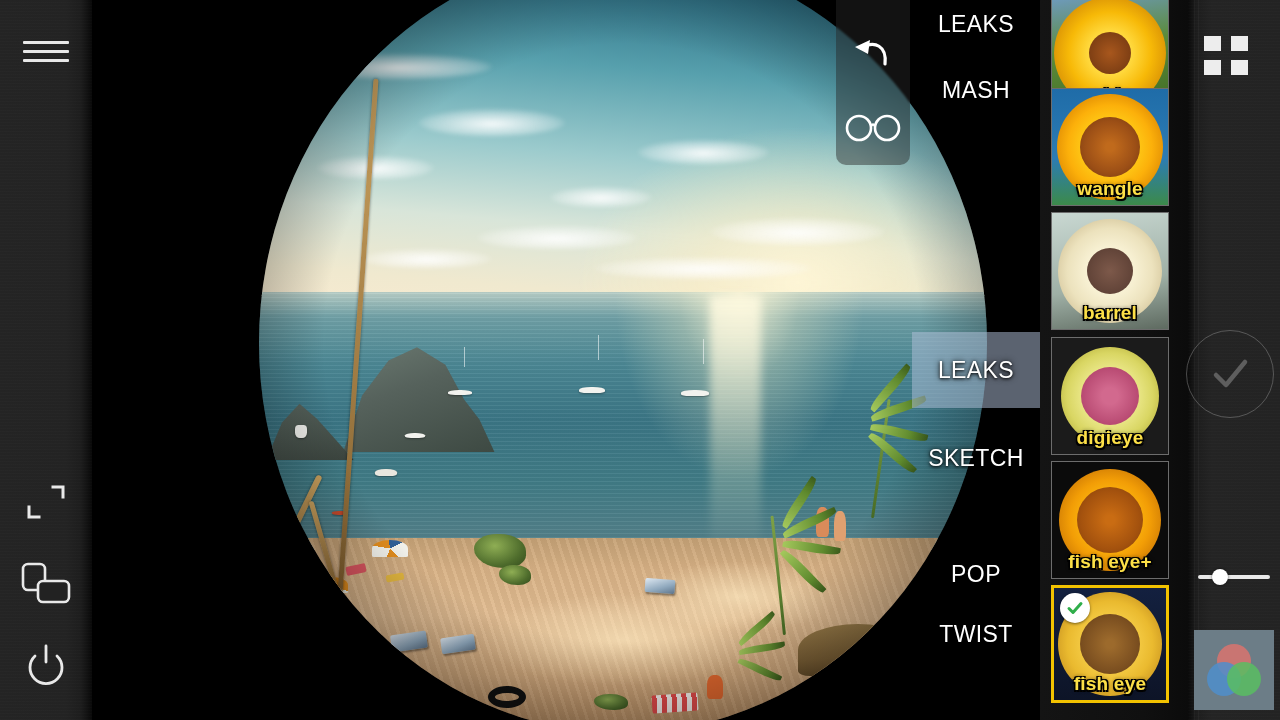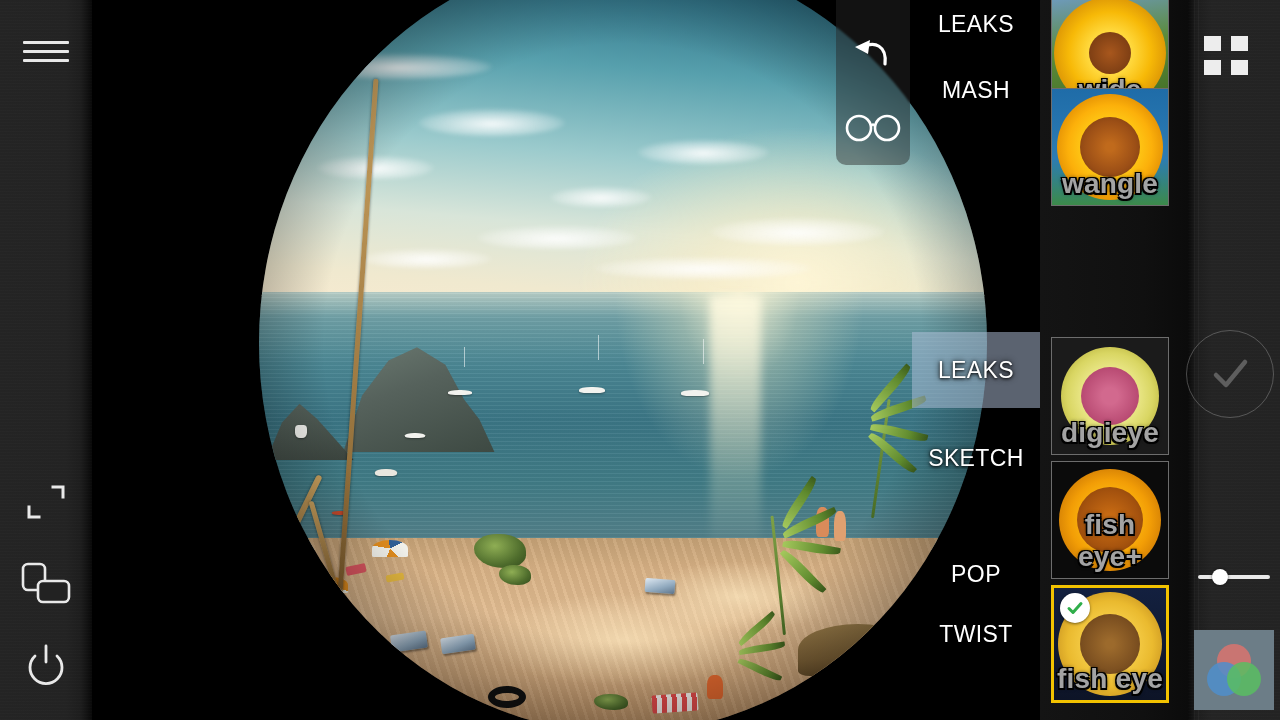--- a/index.html
+++ b/index.html
@@ -125,21 +125,21 @@
   
   #thumb-strip { position:absolute; left:1040px; top:0; width:148px; height:720px;
                  background:linear-gradient(90deg,#141414,#101010 70%,#0b0b0b); }
   .thumb {
     position:absolute; left:11px; width:118px; height:118px;
     border:1px solid #6d6d6d; overflow:hidden; cursor:pointer; background:#000;
   }
   .thumb.selected { border:3px solid #f2c200; left:11px; }
   .thumb-label {
     position:absolute; left:0; bottom:5px; width:100%; text-align:center;
-    color:#a3a3a3; font-size:28px; font-weight:bold; letter-spacing:.2px;
+    color:#fde047; font-size:19px; font-weight:bold; letter-spacing:.2px;
     text-shadow:-1.5px -1.5px 0 #000, 1.5px -1.5px 0 #000,
                 -1.5px 1.5px 0 #000, 1.5px 1.5px 0 #000, 0 0 4px #000;
     pointer-events:none;
   }
   .sf { position:absolute; inset:0; }
   .sf-bg { position:absolute; inset:0; }
   .sf-petals { position:absolute; left:50%; top:50%; transform:translate(-50%,-50%);
                border-radius:50%; }
   .sf-core { position:absolute; left:50%; top:50%; transform:translate(-50%,-50%);
              border-radius:50%; }
@@ -342,20 +342,28 @@
 
     <div class="thumb" style="top:88px">
       <div class="sf">
         <div class="sf-bg" style="background:linear-gradient(180deg,#1f6ca8 0%,#2c7cb4 60%,#3c8a4a 100%)"></div>
         <div class="sf-petals" style="width:106px;height:106px;background:radial-gradient(circle,#ffcd18 32%,#fcb00a 56%,#e79505 72%,rgba(0,0,0,0) 76%)"></div>
         <div class="sf-core" style="width:60px;height:60px;background:radial-gradient(circle,#c06a1c 10%,#9c4f16 60%,#70360f)"></div>
       </div>
       <div class="thumb-label">wangle</div>
     </div>
 
+    <div class="thumb" style="top:212px">
+      <div class="sf">
+        <div class="sf-bg" style="background:linear-gradient(170deg,#c9d8d2,#9fb0a6 60%,#5e6a60)"></div>
+        <div class="sf-petals" style="width:104px;height:104px;background:radial-gradient(circle,#f7f0d2 34%,#ece2bd 58%,#ddd0a8 72%,rgba(0,0,0,0) 76%)"></div>
+        <div class="sf-core" style="width:46px;height:46px;background:radial-gradient(circle,#7d594a,#553a30)"></div>
+      </div>
+      <div class="thumb-label">barrel</div>
+    </div>
 
     <div class="thumb" style="top:461px">
       <div class="sf">
         <div class="sf-bg" style="background:#0b0b0b"></div>
         <div class="sf-petals" style="width:102px;height:102px;background:radial-gradient(circle,#ffbb10 30%,#f29d06 56%,#d98505 72%,rgba(0,0,0,0) 76%)"></div>
         <div class="sf-core" style="width:66px;height:66px;background:radial-gradient(circle,#c96c13 10%,#a4520e 62%,#7c3c09)"></div>
       </div>
       <div class="thumb-label">fish eye+</div>
     </div>
 

